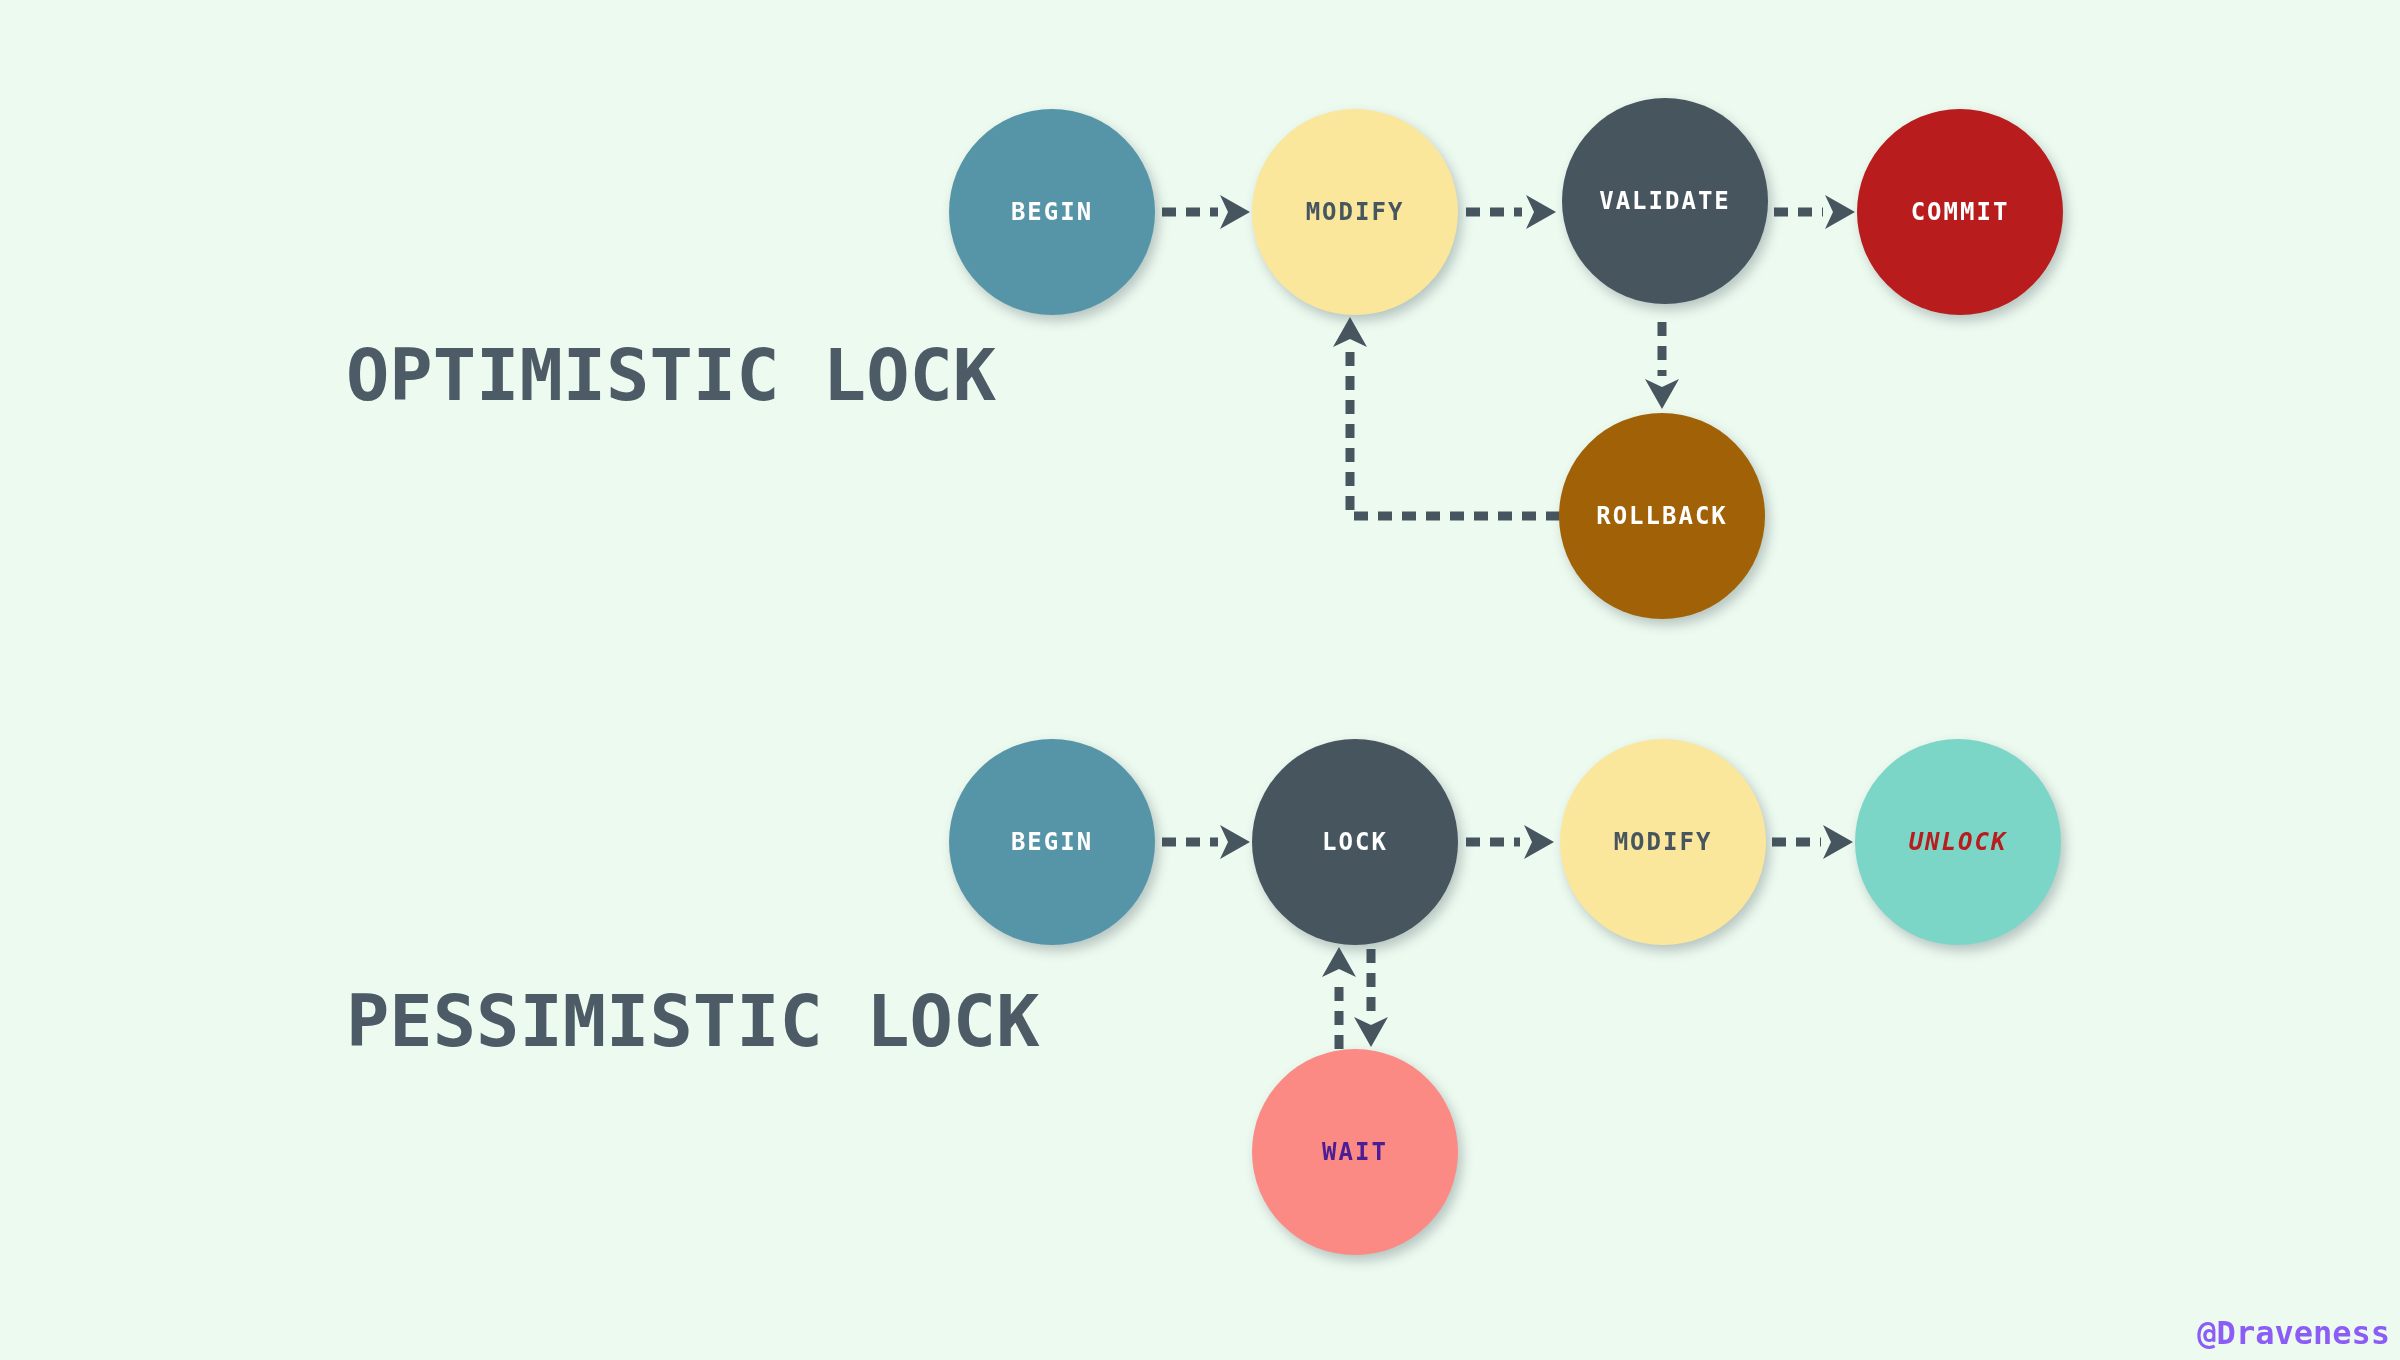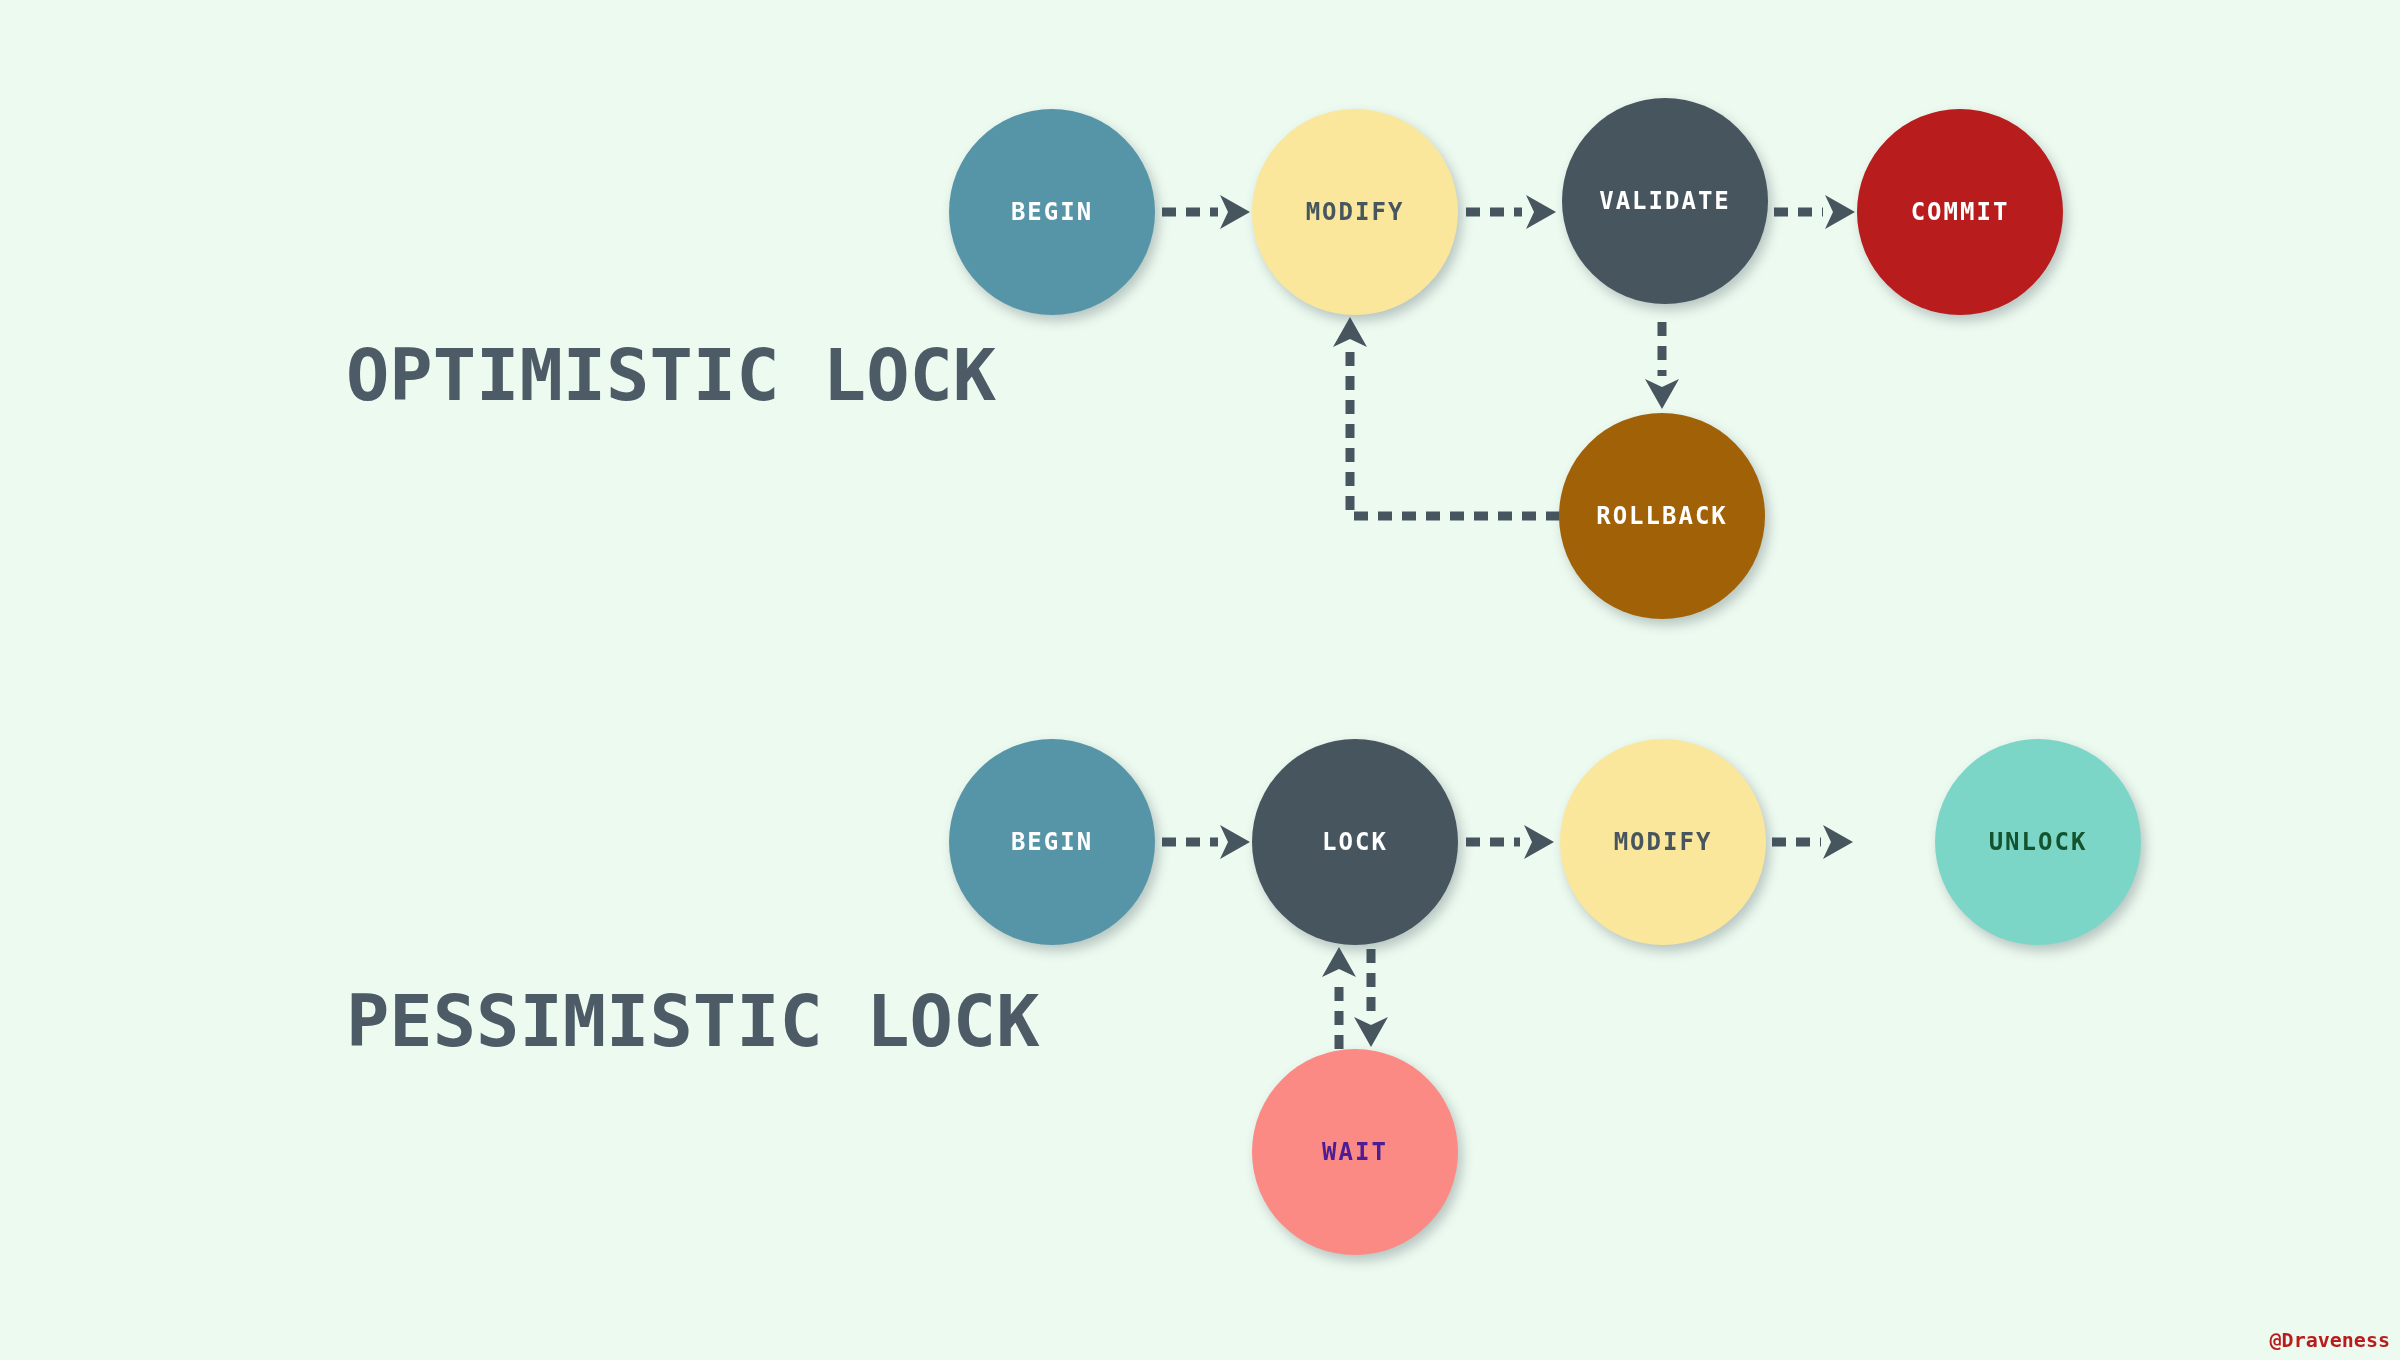--- a/index.html
+++ b/index.html
@@ -49,23 +49,23 @@
     font-weight: bold;
     color: #4c5b66;
     letter-spacing: 0px;
     line-height: 1;
     white-space: nowrap;
   }
   .watermark {
     position: absolute;
     right: 10px;
     bottom: 8px;
-    font-size: 20px;
+    font-size: 32px;
     font-weight: bold;
-    color: #b91c1c;
+    color: #8b5cf6;
   }
 </style>
 </head>
 <body>
 
 <div class="canvas">
 
   <svg class="edges" viewBox="0 0 2400 1360">
 
     <g>
@@ -124,18 +124,18 @@
 
   <div class="node" style="left: 949px; top: 109px; background-color: rgb(86, 149, 168); color: rgb(255, 255, 255);">BEGIN</div>
   <div class="node" style="left: 1252px; top: 109px; background-color: rgb(251, 231, 155); color: rgb(70, 85, 94);">MODIFY</div>
   <div class="node" style="left: 1562px; top: 98px; background-color: rgb(70, 85, 94); color: rgb(255, 255, 255);">VALIDATE</div>
   <div class="node" style="left: 1857px; top: 109px; background-color: #b91c1c; color: rgb(255, 255, 255);">COMMIT</div>
   <div class="node" style="left: 1559px; top: 413px; background-color: #a16207; color: rgb(255, 255, 255);">ROLLBACK</div>
 
   <div class="node" style="left: 949px; top: 739px; background-color: rgb(86, 149, 168); color: rgb(255, 255, 255);">BEGIN</div>
   <div class="node" style="left: 1252px; top: 739px; background-color: rgb(70, 85, 94); color: rgb(255, 255, 255);">LOCK</div>
   <div class="node" style="left: 1560px; top: 739px; background-color: rgb(251, 231, 155); color: rgb(70, 85, 94);">MODIFY</div>
-  <div class="node" style="left: 1935px; top: 739px; background-color: rgb(124, 214, 200); color: #14532d;">UNLOCK</div>
+  <div class="node" style="left: 1855px; top: 739px; background-color: rgb(124, 214, 200); color: #b91c1c; font-style: italic;">UNLOCK</div>
   <div class="node" style="left: 1252px; top: 1049px; background-color: rgb(251, 138, 132); color: #4c1d95;">WAIT</div>
 
   <div class="watermark">@Draveness</div>
 
 </div>
 
 </body></html>

